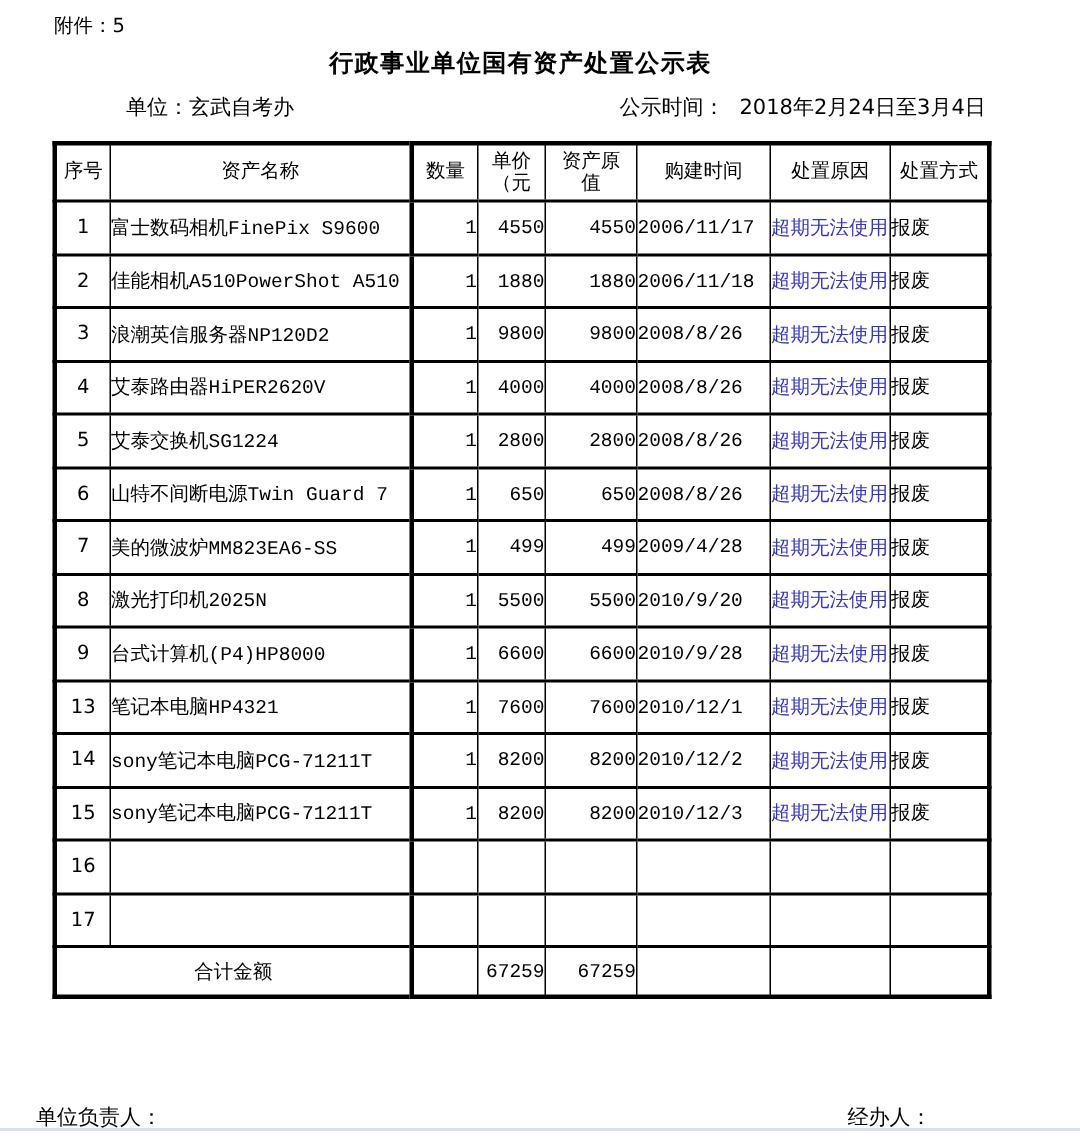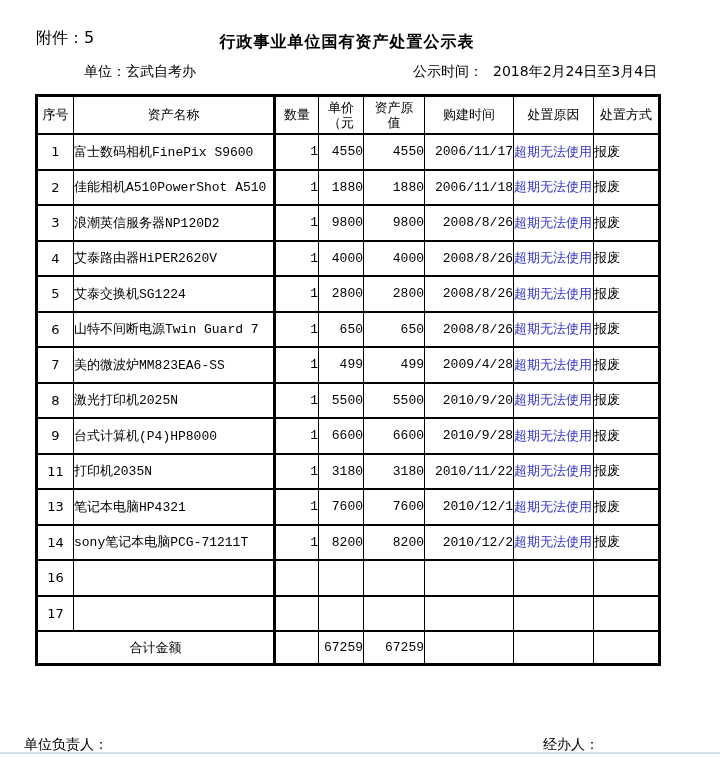--- a/index.html
+++ b/index.html
@@ -1,20 +1,20 @@
 <!DOCTYPE html>
 <html style="--reason-blue: #3333cc; --bottom-bar: #d6e0ea;"><head>
 <meta charset="utf-8">
 <style>
   html,body{margin:0;padding:0;background:#fff;}
   .page{
     position:relative;width:720px;height:757px;background:#ffffff;
     font-family:"DejaVu Sans","Liberation Sans",sans-serif;color:#000;overflow:hidden;
   }
-  .attachment{position:absolute;left:36px;top:28px;font-size:16px;}
+  .attachment{position:absolute;left:36px;top:8px;font-size:13px;}
   .title{position:absolute;left:35px;top:32px;width:624px;margin:0;text-align:center;
     font-size:16px;font-weight:bold;letter-spacing:1px;}
   .meta-unit{position:absolute;left:36px;top:63px;font-size:14px;margin-left:48px;}
   .meta-time{position:absolute;left:413px;top:63px;font-size:14px;}
   .meta-time .pub-value{margin-left:10px;}
   table.asset-table{
     position:absolute;left:35px;top:94px;width:624px;
     border-collapse:collapse;table-layout:fixed;
     border:3px solid #000;
   }
@@ -32,27 +32,27 @@
   .wrap-3{display:inline-block;width:44px;line-height:15px;}
   .cell-no{text-align:center;}
   .cell-name{text-align:left;padding-left:5px;
     font-family:"Liberation Mono","DejaVu Sans Mono",monospace;}
   .cell-qty{text-align:right;padding-right:5px;
     font-family:"Liberation Mono","DejaVu Sans Mono",monospace;}
   .cell-unit_price{text-align:right;padding-right:4px;
     font-family:"Liberation Mono","DejaVu Sans Mono",monospace;}
   .cell-original_value{text-align:right;padding-right:7px;
     font-family:"Liberation Mono","DejaVu Sans Mono",monospace;}
-  .cell-purchase_date{text-align:right;padding-right:3px;
+  .cell-purchase_date{padding-right:3px;
     font-family:"Liberation Mono","DejaVu Sans Mono",monospace;}
   .cell-reason{text-align:left;padding-left:2px;color:var(--reason-blue,#3333cc);font-size:12px;}
   .cell-method{text-align:left;padding-left:4px;font-family:Liberation Mono, monospace;}
   .total-label{text-align:center;font-size:13px;}
   .footer-left{position:absolute;left:24px;top:736px;font-size:14px;}
-  .footer-right{position:absolute;left:543px;top:736px;font-size:14px;}
+  .footer-right{position:absolute;left:565px;top:736px;font-size:14px;}
   .bottom-bar{position:absolute;left:0;top:752px;width:720px;height:2px;
     background:var(--bottom-bar,#d6e0ea);}
 </style>
 </head>
 <body>
 
 <div class="page">
 
   <div class="attachment">附件：5</div>
 
@@ -174,46 +174,46 @@
           <td class="cell-no">9</td>
           <td class="cell-name">台式计算机(P4)HP8000</td>
           <td class="cell-qty col-qty-b">1</td>
           <td class="cell-unit_price">6600</td>
           <td class="cell-original_value">6600</td>
           <td class="cell-purchase_date">2010/9/28</td>
           <td class="cell-reason">超期无法使用</td>
           <td class="cell-method">报废</td>
         </tr>
         <tr>
-          <td class="cell-no">11</td>
-          <td class="cell-name">打印机2035N</td>
-          <td class="cell-qty col-qty-b">1</td>
-          <td class="cell-unit_price">3180</td>
-          <td class="cell-original_value">3180</td>
-          <td class="cell-purchase_date">2010/11/22</td>
-          <td class="cell-reason">超期无法使用</td>
-          <td class="cell-method">报废</td>
-        </tr>
-        <tr>
           <td class="cell-no">13</td>
           <td class="cell-name">笔记本电脑HP4321</td>
           <td class="cell-qty col-qty-b">1</td>
           <td class="cell-unit_price">7600</td>
           <td class="cell-original_value">7600</td>
           <td class="cell-purchase_date">2010/12/1</td>
           <td class="cell-reason">超期无法使用</td>
           <td class="cell-method">报废</td>
         </tr>
         <tr>
           <td class="cell-no">14</td>
           <td class="cell-name">sony笔记本电脑PCG-71211T</td>
           <td class="cell-qty col-qty-b">1</td>
           <td class="cell-unit_price">8200</td>
           <td class="cell-original_value">8200</td>
           <td class="cell-purchase_date">2010/12/2</td>
+          <td class="cell-reason">超期无法使用</td>
+          <td class="cell-method">报废</td>
+        </tr>
+        <tr>
+          <td class="cell-no">15</td>
+          <td class="cell-name">sony笔记本电脑PCG-71211T</td>
+          <td class="cell-qty col-qty-b">1</td>
+          <td class="cell-unit_price">8200</td>
+          <td class="cell-original_value">8200</td>
+          <td class="cell-purchase_date">2010/12/3</td>
           <td class="cell-reason">超期无法使用</td>
           <td class="cell-method">报废</td>
         </tr>
         <tr>
           <td class="cell-no">16</td>
           <td class="cell-name"></td>
           <td class="cell-qty col-qty-b"></td>
           <td class="cell-unit_price"></td>
           <td class="cell-original_value"></td>
           <td class="cell-purchase_date"></td>

